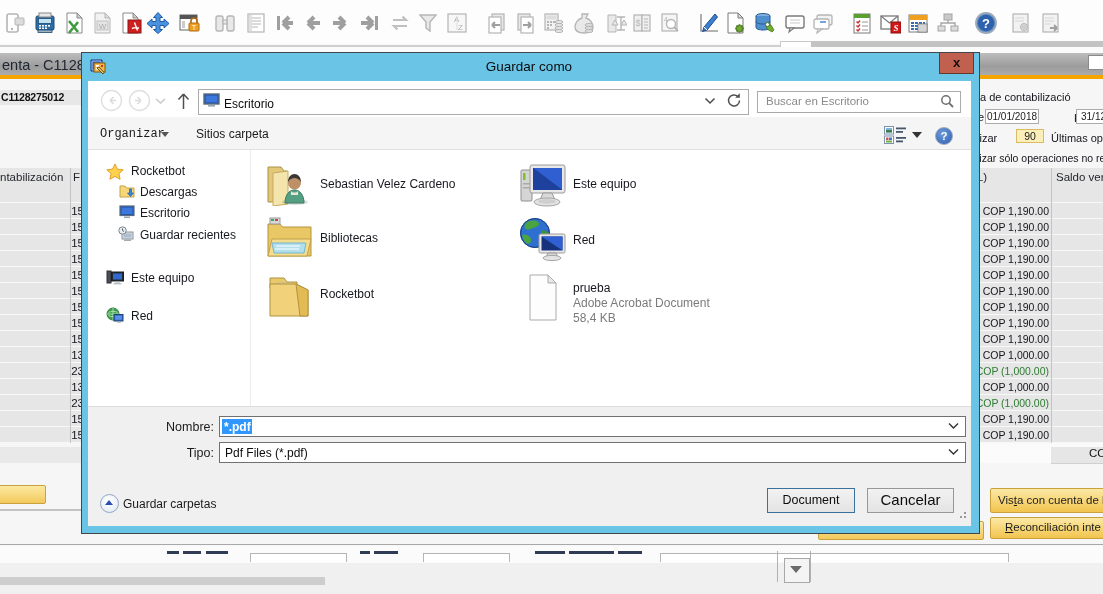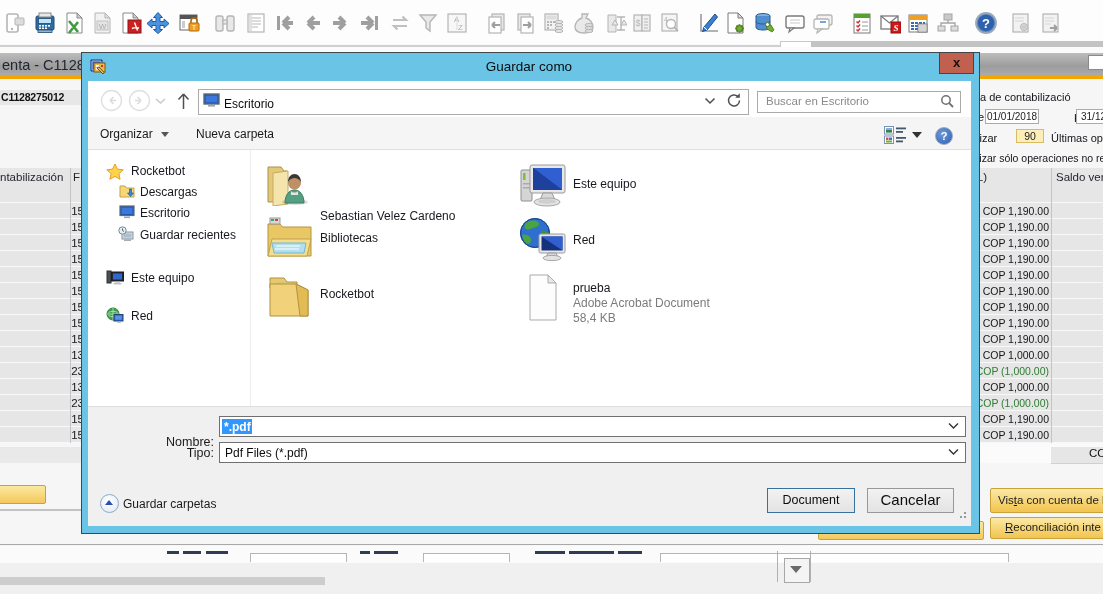--- a/index.html
+++ b/index.html
@@ -393,23 +393,23 @@
   </svg>
 
   <div class="ab" style="left:757px;top:91px;width:202px;height:20px;background:#fff;border:1px solid #ababab;"></div>
   <div class="ab" style="left:766px;top:95px;font-size:11.5px;color:#8a8a8a;">Buscar en Escritorio</div>
   <svg class="ab" style="left:940px;top:94px;" width="15" height="15" viewBox="0 0 15 15">
     <circle cx="6" cy="6" r="4.2" fill="none" stroke="#6f6f6f" stroke-width="1.5"></circle>
     <path d="M9.2 9.2L13 13" stroke="#6f6f6f" stroke-width="1.8"></path>
   </svg>
 
   <div class="ab" style="left:88px;top:117px;width:883px;height:32px;background:#f5f5f6;border-bottom:1px solid #e0e0e0;"></div>
-  <div class="ab" style="left:100px;top:127px;font-size:12px;color:#1a1a1a;">Organizar</div>
+  <div class="ab" style="left:100px;top:127px;font-size:12px;color:#1a1a1a;font-family:Liberation Mono, monospace;">Organizar</div>
   <div class="ab" style="left:161px;top:132px;width:0;height:0;border-left:4px solid transparent;border-right:4px solid transparent;border-top:5px solid #555;"></div>
-  <div class="ab" style="left:196px;top:127px;font-size:12px;color:#1a1a1a;">Nueva carpeta</div>
+  <div class="ab" style="left:196px;top:127px;font-size:12px;color:#1a1a1a;">Sitios carpeta</div>
 
   <svg class="ab" style="left:884px;top:126px;" width="24" height="18" viewBox="0 0 24 18">
     <rect x="0.5" y="0.5" width="9" height="7.5" fill="#fff" stroke="#7a94b0"></rect>
     <rect x="2" y="2" width="6" height="4.5" fill="#7fb2d9"></rect>
     <rect x="2" y="4" width="6" height="2.5" fill="#3f7d4e"></rect>
     <rect x="0.5" y="10" width="9" height="7.5" fill="#fff" stroke="#7a94b0"></rect>
     <rect x="2" y="11.5" width="2.5" height="2.5" fill="#c55"></rect>
     <rect x="5" y="11.5" width="3" height="2.5" fill="#47c"></rect>
     <rect x="2" y="14.5" width="6" height="2" fill="#7a4"></rect>
     <rect x="12" y="1.5" width="10" height="1.8" fill="#45576b"></rect>
@@ -463,21 +463,21 @@
 
   <svg class="ab" style="left:264px;top:161px;" width="47" height="45" viewBox="0 0 47 45">
     <path d="M4 6h13l3 4h3v31H4z" fill="#e3c878" stroke="#ab914d"></path>
     <path d="M9 12l15-2v33l-15 2z" fill="#f4e5ad" stroke="#c8ab62"></path>
     <ellipse cx="31" cy="41" rx="13" ry="3" fill="#00000022"></ellipse>
     <circle cx="30.5" cy="22" r="6.5" fill="#bd9066"></circle>
     <path d="M24 21c0-5 3-8 6.5-8s6.5 3 6.5 8c-2-3-4-4-6.5-4s-4.5 1-6.5 4z" fill="#3a3633"></path>
     <path d="M21 42c0-8 4-13 9.5-13s9.5 5 9.5 13z" fill="#55a083" stroke="#3e7a62"></path>
     <path d="M27 30c1.5 2 5.5 2 7 0v4h-7z" fill="#e8e4da"></path>
   </svg>
-  <div class="ab t13" style="left:320px;top:177px;margin-top:32px;">Sebastian Velez Cardeno</div>
+  <div class="ab t13" style="left:320px;top:177px;">Sebastian Velez Cardeno</div>
 
   <svg class="ab" style="left:266px;top:215px;" width="47" height="45" viewBox="0 0 47 45">
     <path d="M2 9h12l2.5 3H45v29H2z" fill="#e9c764" stroke="#b5933f"></path>
     <rect x="4" y="3" width="10" height="6" fill="#d8d8d8" stroke="#9a9a9a"></rect>
     <rect x="5" y="4" width="3" height="2" fill="#3a7"></rect>
     <rect x="9" y="4" width="3" height="2" fill="#c44"></rect>
     <path d="M2 41l4-17h39l-4 17z" fill="#f4dd8d" stroke="#c0a14e"></path>
     <path d="M6 28h34l-2 10H8z" fill="#aee0f2" stroke="#6fb4d4" opacity="0.95"></path>
     <path d="M10 31h24M9 34h24" stroke="#e8f6fb" stroke-width="1.5"></path>
   </svg>
@@ -524,21 +524,21 @@
 
   <svg class="ab" style="left:529px;top:274px;" width="28" height="47" viewBox="0 0 28 47">
     <path d="M1 1h18l8 8v37H1z" fill="#fdfdfd" stroke="#ababab"></path>
     <path d="M19 1l8 8h-8z" fill="#e8e8e8" stroke="#ababab"></path>
   </svg>
   <div class="ab t13" style="left:573px;top:281px;">prueba</div>
   <div class="ab" style="left:573px;top:296px;font-size:12px;color:#7b7b7b;">Adobe Acrobat Document</div>
   <div class="ab" style="left:573px;top:311px;font-size:12px;color:#7b7b7b;">58,4 KB</div>
 
   <div class="ab" style="left:88px;top:406px;width:883px;height:119px;background:#f0f0f0;border-top:1px solid #ddd;"></div>
-  <div class="ab" style="left:130px;top:435px;width:84px;text-align:right;font-size:12.5px;color:#1a1a1a;">Nombre:</div>
+  <div class="ab" style="left:130px;top:420px;width:84px;text-align:right;font-size:12.5px;color:#1a1a1a;">Nombre:</div>
   <div class="ab" style="left:219px;top:416px;width:745px;height:19px;background:#fff;border:1px solid #707070;"></div>
   <div class="ab" style="left:222px;top:419px;width:30px;height:15px;background:#3297fd;"></div>
   <div class="ab" style="left:224px;top:420px;font-size:12px;color:#fff;font-weight:bold;">*.pdf</div>
   <svg class="ab" style="left:948px;top:422px;" width="11" height="8" viewBox="0 0 11 8">
       <path d="M1 1.5l4.5 4.5L10 1.5" stroke="#333" stroke-width="1.4" fill="none"></path>
     </svg>
   <div class="ab" style="left:130px;top:446px;width:84px;text-align:right;font-size:12.5px;color:#1a1a1a;">Tipo:</div>
   <div class="ab" style="left:219px;top:442px;width:745px;height:19px;background:#fff;border:1px solid #707070;"></div>
   <div class="ab" style="left:225px;top:446px;font-size:12px;color:#0c0c0c;text-align:center;">Pdf Files (*.pdf)</div>
   <svg class="ab" style="left:948px;top:448px;" width="11" height="8" viewBox="0 0 11 8">

